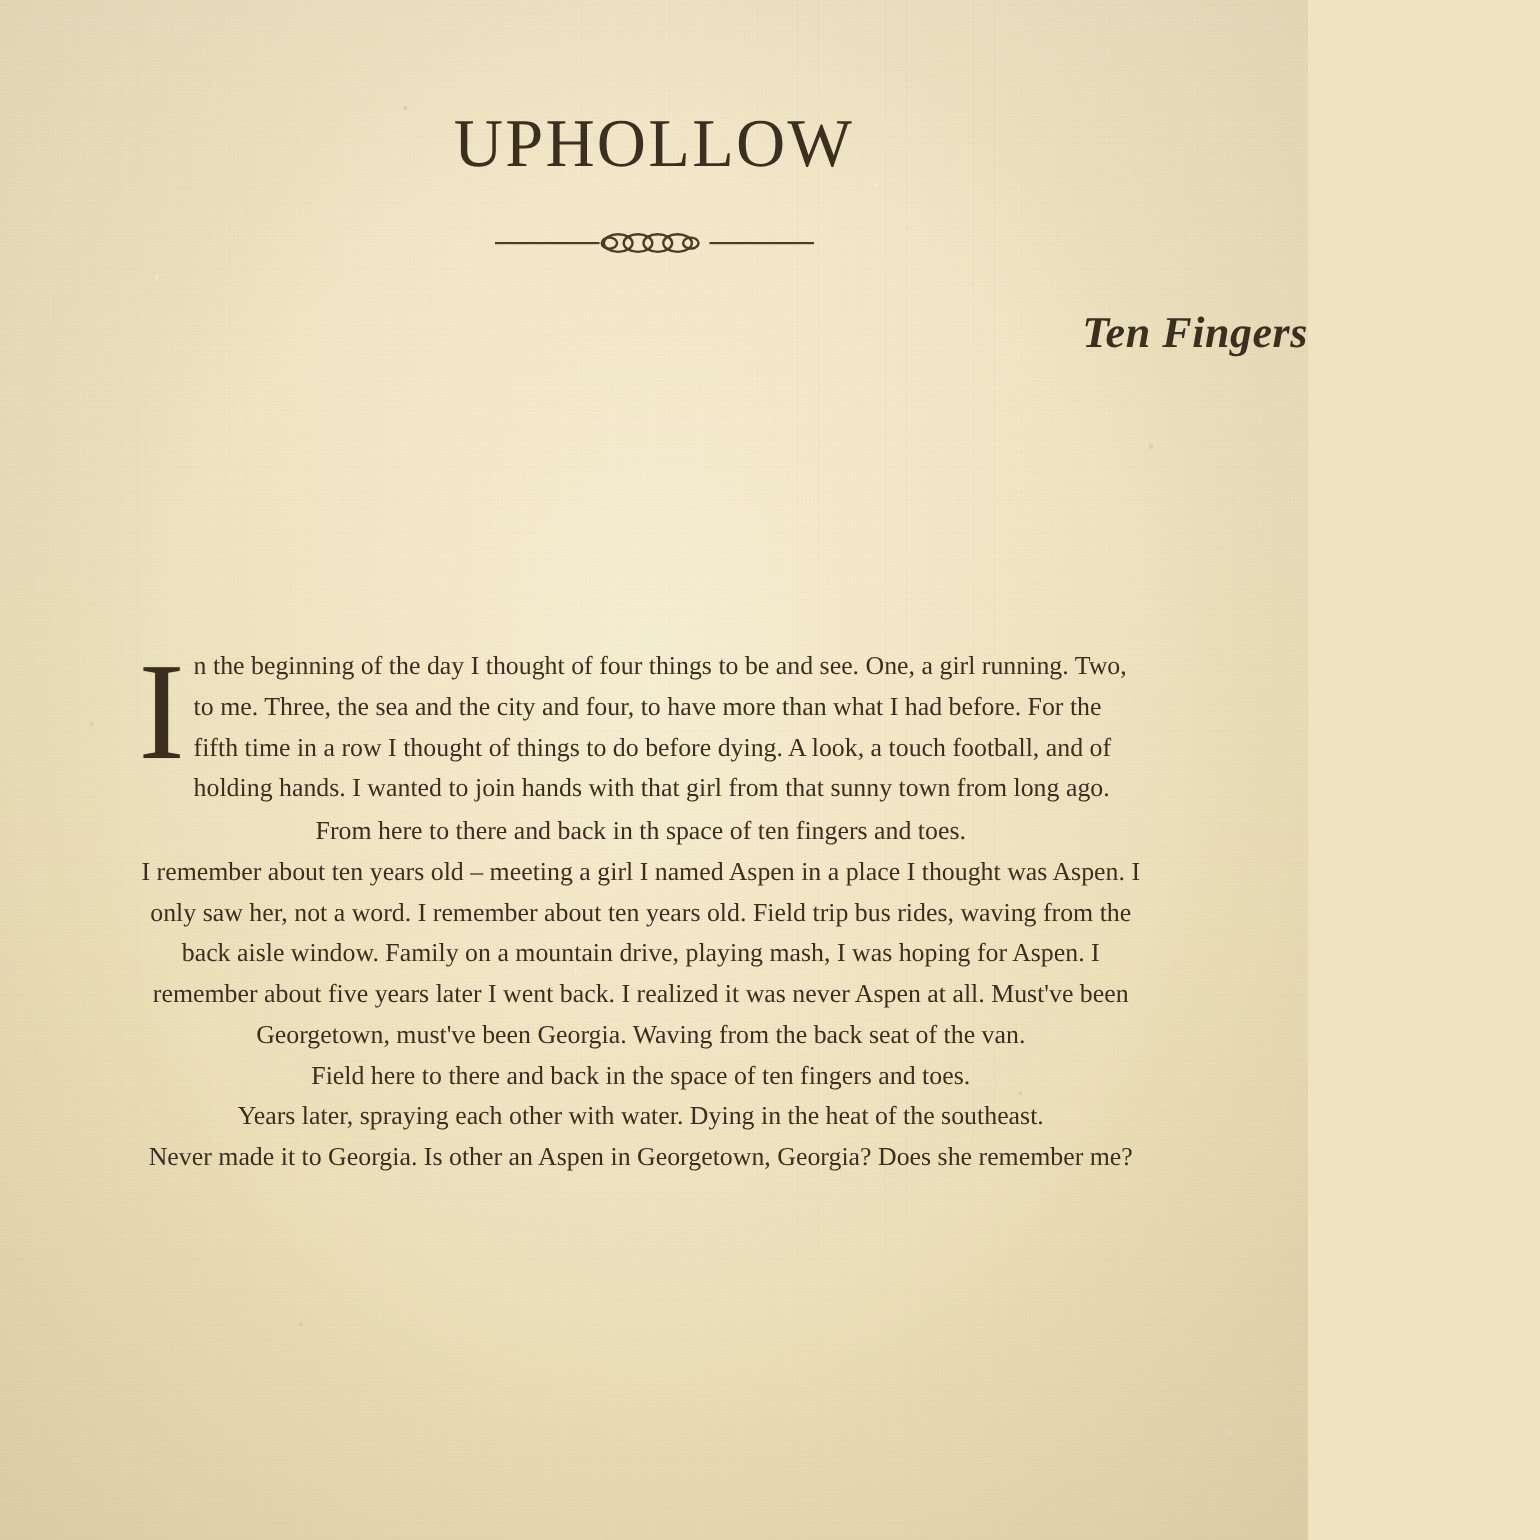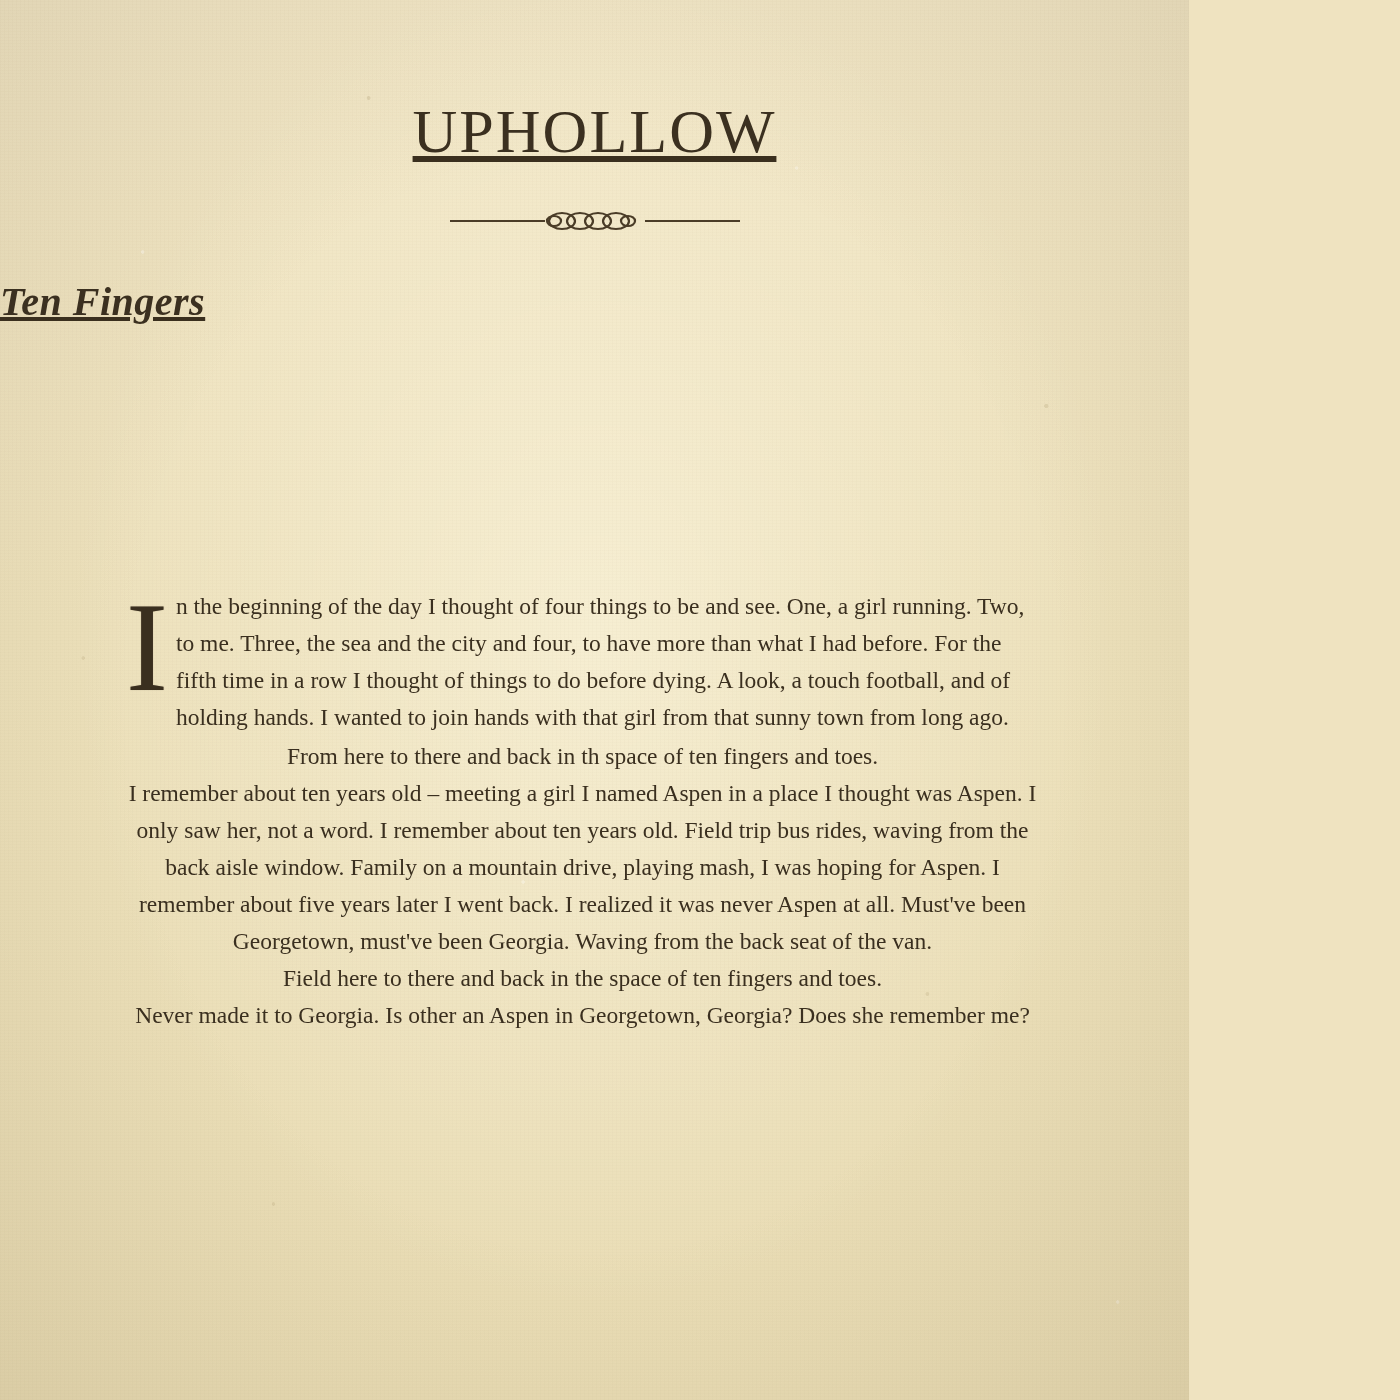--- a/index.html
+++ b/index.html
@@ -28,21 +28,20 @@
       radial-gradient(circle at 67% 12%, rgba(255,255,255,0.3) 0 1.4px, rgba(255,255,255,0) 2px),
       radial-gradient(circle at 88% 29%, rgba(160,140,95,0.2) 0 1.8px, rgba(160,140,95,0) 2.4px),
       radial-gradient(circle at 7% 47%, rgba(160,140,95,0.18) 0 1.5px, rgba(160,140,95,0) 2px),
       radial-gradient(circle at 44% 63%, rgba(255,255,255,0.3) 0 1.5px, rgba(255,255,255,0) 2px),
       radial-gradient(circle at 78% 71%, rgba(160,140,95,0.18) 0 1.6px, rgba(160,140,95,0) 2.2px),
       radial-gradient(circle at 23% 86%, rgba(160,140,95,0.18) 0 1.5px, rgba(160,140,95,0) 2px),
       radial-gradient(circle at 94% 93%, rgba(255,255,255,0.28) 0 1.5px, rgba(255,255,255,0) 2px),
       radial-gradient(ellipse at 50% 45%, rgba(255,250,230,0.55) 0%, rgba(255,250,230,0) 62%),
       linear-gradient(180deg, #f1e6c6 0%, #ece0ba 45%, #e9dcb4 100%);
     padding: 0;
-    text-decoration: underline;
   }
   .grain {
     position: absolute;
     inset: 0;
     pointer-events: none;
     opacity: 0.5;
     background-image:
       repeating-linear-gradient(0deg, rgba(120,100,65,0.035) 0 1px, rgba(255,255,255,0) 1px 3px),
       repeating-linear-gradient(90deg, rgba(120,100,65,0.03) 0 1px, rgba(255,255,255,0) 1px 4px);
   }
@@ -86,21 +85,21 @@
   .ornament .rule-left { left: 0; width: 95px; }
   .ornament .rule-right { right: 0; width: 95px; }
   .ornament .knot {
     position: absolute;
     left: 50%;
     top: 0;
     transform: translateX(-50%);
   }
 
   .song-title {
-    text-align: left;
+    text-align: right;
     font-size: 40px;
     font-style: italic;
     font-weight: 700;
     color: #3b3020;
     margin: 0;
     padding-top: 42px;
     letter-spacing: 0.5px;
   }
 
   .lyrics {
@@ -170,17 +169,18 @@
 
     <div class="lyrics">
 
       <p class="dropcap-para">
         <span class="dropcap">I</span><span>n the beginning of the day I thought of four things to be and see. One, a girl running. Two, to me. Three, the sea and the city and four, to have more than what I had before. For the fifth time in a row I thought of things to do before dying. A look, a touch football, and of holding hands. I wanted to join hands with that girl from that sunny town from long ago.</span>
       </p>
 
       <p class="line">From here to there and back in th  space of ten fingers and toes.</p>
       <p class="line">I remember about ten years old – meeting a girl I named Aspen in a place I thought was Aspen. I only saw her, not a word. I remember about ten years old. Field trip bus rides, waving from the back aisle window. Family on a mountain drive, playing mash, I was hoping for Aspen. I remember about five years later I went back. I realized it was never Aspen at all. Must've been Georgetown, must've been Georgia. Waving from the back seat of the van.</p>
       <p class="line">Field here to there and back in the space of ten fingers and toes.</p>
+      <p class="line">Years later, spraying each other with water. Dying in the heat of the southeast.</p>
       <p class="line">Never made it to Georgia. Is other an Aspen in Georgetown, Georgia? Does she remember me?</p>
 
     </div>
   </div>
 </div>
 
 </body></html>

